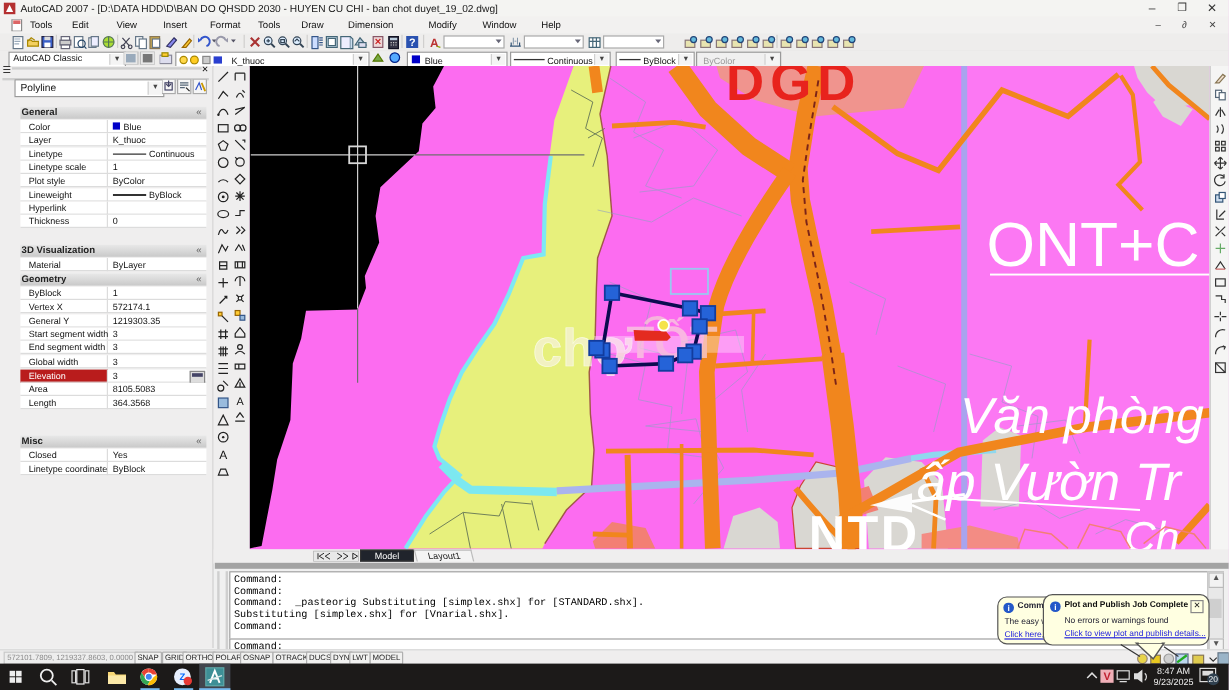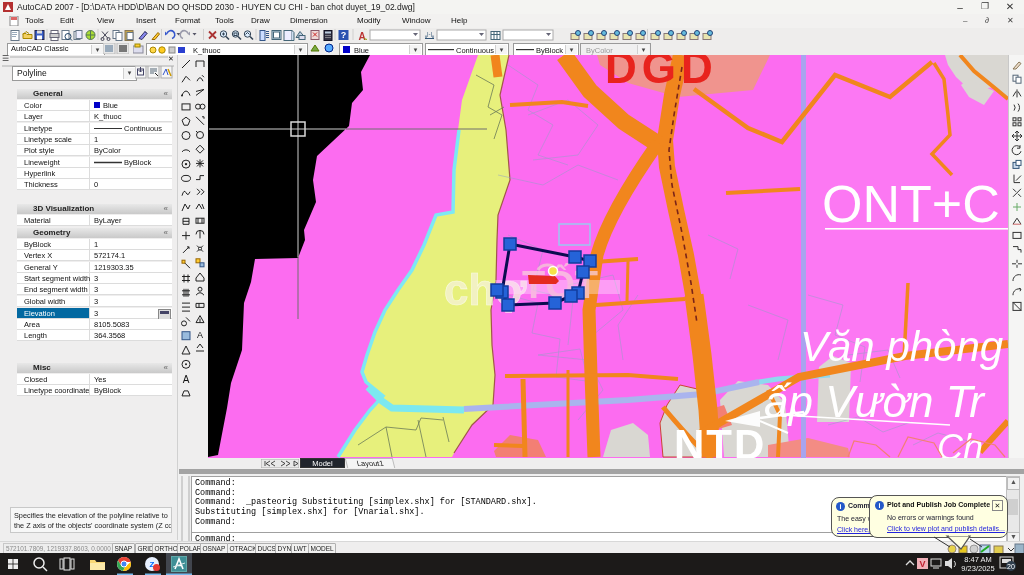--- a/index.html
+++ b/index.html
@@ -8,21 +8,21 @@
 #menubar{left:0;top:14px;width:1024px;height:14px;background:#f2f1f0;font-size:8px;color:#111;}
 .menuitem{position:absolute;top:2px;}
 #toolbar1{left:0;top:28px;width:1024px;height:14px;background:#eeedec;border-bottom:1px solid #e0e0e0;}
 #toolbar2{left:0;top:42px;width:1024px;height:13px;background:#eeedec;}
 .dd{position:absolute;background:#fff;border:1px solid #9a9a9a;font-size:7.5px;color:#111;}
 .dda{position:absolute;right:1px;top:1px;bottom:1px;width:11px;background:#f4f4f4;border-left:1px solid #d0d0d0;color:#444;font-size:7px;text-align:center;line-height:9px;}
 #palette{left:0;top:55px;width:178px;height:485px;background:#efeeee;border-right:1px solid #d0d0d0;box-sizing:border-box;}
 .prow{position:absolute;left:17px;width:179px;height:11px;font-size:7.5px;color:#111;}
 .plab{position:absolute;left:0;top:0;width:73px;height:11px;background:#fff;border-bottom:1px solid #dcdcdc;border-right:1px solid #dcdcdc;padding-left:7px;box-sizing:border-box;line-height:11px;white-space:nowrap;}
 .pval{position:absolute;left:73px;top:0;width:82px;height:11px;background:#fff;border-bottom:1px solid #dcdcdc;padding-left:4px;box-sizing:border-box;line-height:11px;white-space:nowrap;}
-.phead{position:absolute;left:17px;width:155px;height:10px;background:linear-gradient(#e8e8e8,#c9c9c9);font-size:8px;font-weight:bold;color:#222;line-height:10px;padding-left:16px;box-sizing:border-box;}
+.phead{position:absolute;left:17px;width:155px;height:10px;background:linear-gradient(#e8e8e8,#c9c9c9);font-size:8px;font-weight:bold;color:#222;line-height:10px;padding-left:1px;box-sizing:border-box;}
 .phead .chev{position:absolute;right:4px;top:0;font-weight:normal;color:#666;font-size:8px;}
 #cmdwin{left:179px;top:469px;width:845px;height:72px;background:#f0f0f0;border-top:5px solid #a3a3a3;}
 #cmdtext{position:absolute;left:12px;top:2px;width:812px;height:54px;background:#fff;border:1px solid #a0a0a0;font-family:"Liberation Mono",monospace;font-size:8.5px;color:#000;line-height:9.7px;padding:2px 0 0 3px;}
 #cmdline{position:absolute;left:12px;top:58px;width:812px;height:12px;background:#fff;border:1px solid #a0a0a0;font-family:"Liberation Mono",monospace;font-size:8.5px;color:#000;line-height:12px;padding-left:3px;}
 #statusbar{left:0;top:541px;width:1024px;height:12px;background:#efeeee;border-top:1px solid #d8d8d8;font-size:7.5px;color:#222;}
 .sbtn{position:absolute;top:1px;height:9px;line-height:9px;border:1px solid #b0b0b0;background:#f1f1f0;border-radius:1px;font-size:6.5px;padding:0 1.5px;}
 #taskbar{left:0;top:553px;width:1024px;height:22px;background:#1c1a19;}
 #balloons{left:820px;top:490px;width:204px;height:64px;}
 .balloon{position:absolute;background:#ffffe1;border:1.5px solid #555;border-radius:8px;}
 svg{display:block;}
@@ -394,21 +394,21 @@
       </div>
       <div class="prow" style="top:229.20000000000005px">
         <div class="plab" style="">End segment width</div>
         <div class="pval">3</div>
       </div>
       <div class="prow" style="top:240.50000000000006px">
         <div class="plab" style="">Global width</div>
         <div class="pval">3</div>
       </div>
       <div class="prow" style="top:252.5px">
-        <div class="plab" style="background:#0369a1;color:#fff;">Elevation</div>
+        <div class="plab" style="background:#b91c1c;color:#fff;">Elevation</div>
         <div class="pval">3<span style="position:absolute;right:1px;top:1px;width:11px;height:9px;background:#ddd;border:1px solid #888">
             <span style="position:absolute;left:1px;top:1px;width:9px;height:3px;background:#446"></span>
           </span></div>
       </div>
       <div class="prow" style="top:263.8px">
         <div class="plab" style="">Area</div>
         <div class="pval">8105.5083</div>
       </div>
       <div class="prow" style="top:275px">
         <div class="plab" style="">Length</div>
@@ -417,21 +417,20 @@
       <div class="phead" style="top:308px">Misc<span class="chev">«</span></div>
       <div class="prow" style="top:319px">
         <div class="plab" style="">Closed</div>
         <div class="pval">Yes</div>
       </div>
       <div class="prow" style="top:330.3px">
         <div class="plab" style="">Linetype coordinate</div>
         <div class="pval">ByBlock</div>
       </div>
     </div>
- <div class="abs" style="left:10px;top:452px;width:162px;height:26px;background:#f7f7f7;border:1px solid #c8c8c8;font-size:7.3px;color:#222;line-height:9.5px;padding:3px 0 0 3px;box-sizing:border-box;overflow:hidden;white-space:nowrap">Specifies the elevation of the polyline relative to<br>the Z axis of the objects' coordinate system (Z co</div>
 </div>
 
 <div class="abs" style="left:178px;top:55px;width:30px;height:415px;background:#efeeee">
     <svg id="ltb" width="30" height="415">
       <g transform="translate(2,3)">
         <path d="M2 10 L10 2" stroke="#222"></path>
       </g>
       <g transform="translate(2,17.3)">
         <path d="M2 10 L6 4 L10 8" fill="none" stroke="#222"></path>
       </g>

